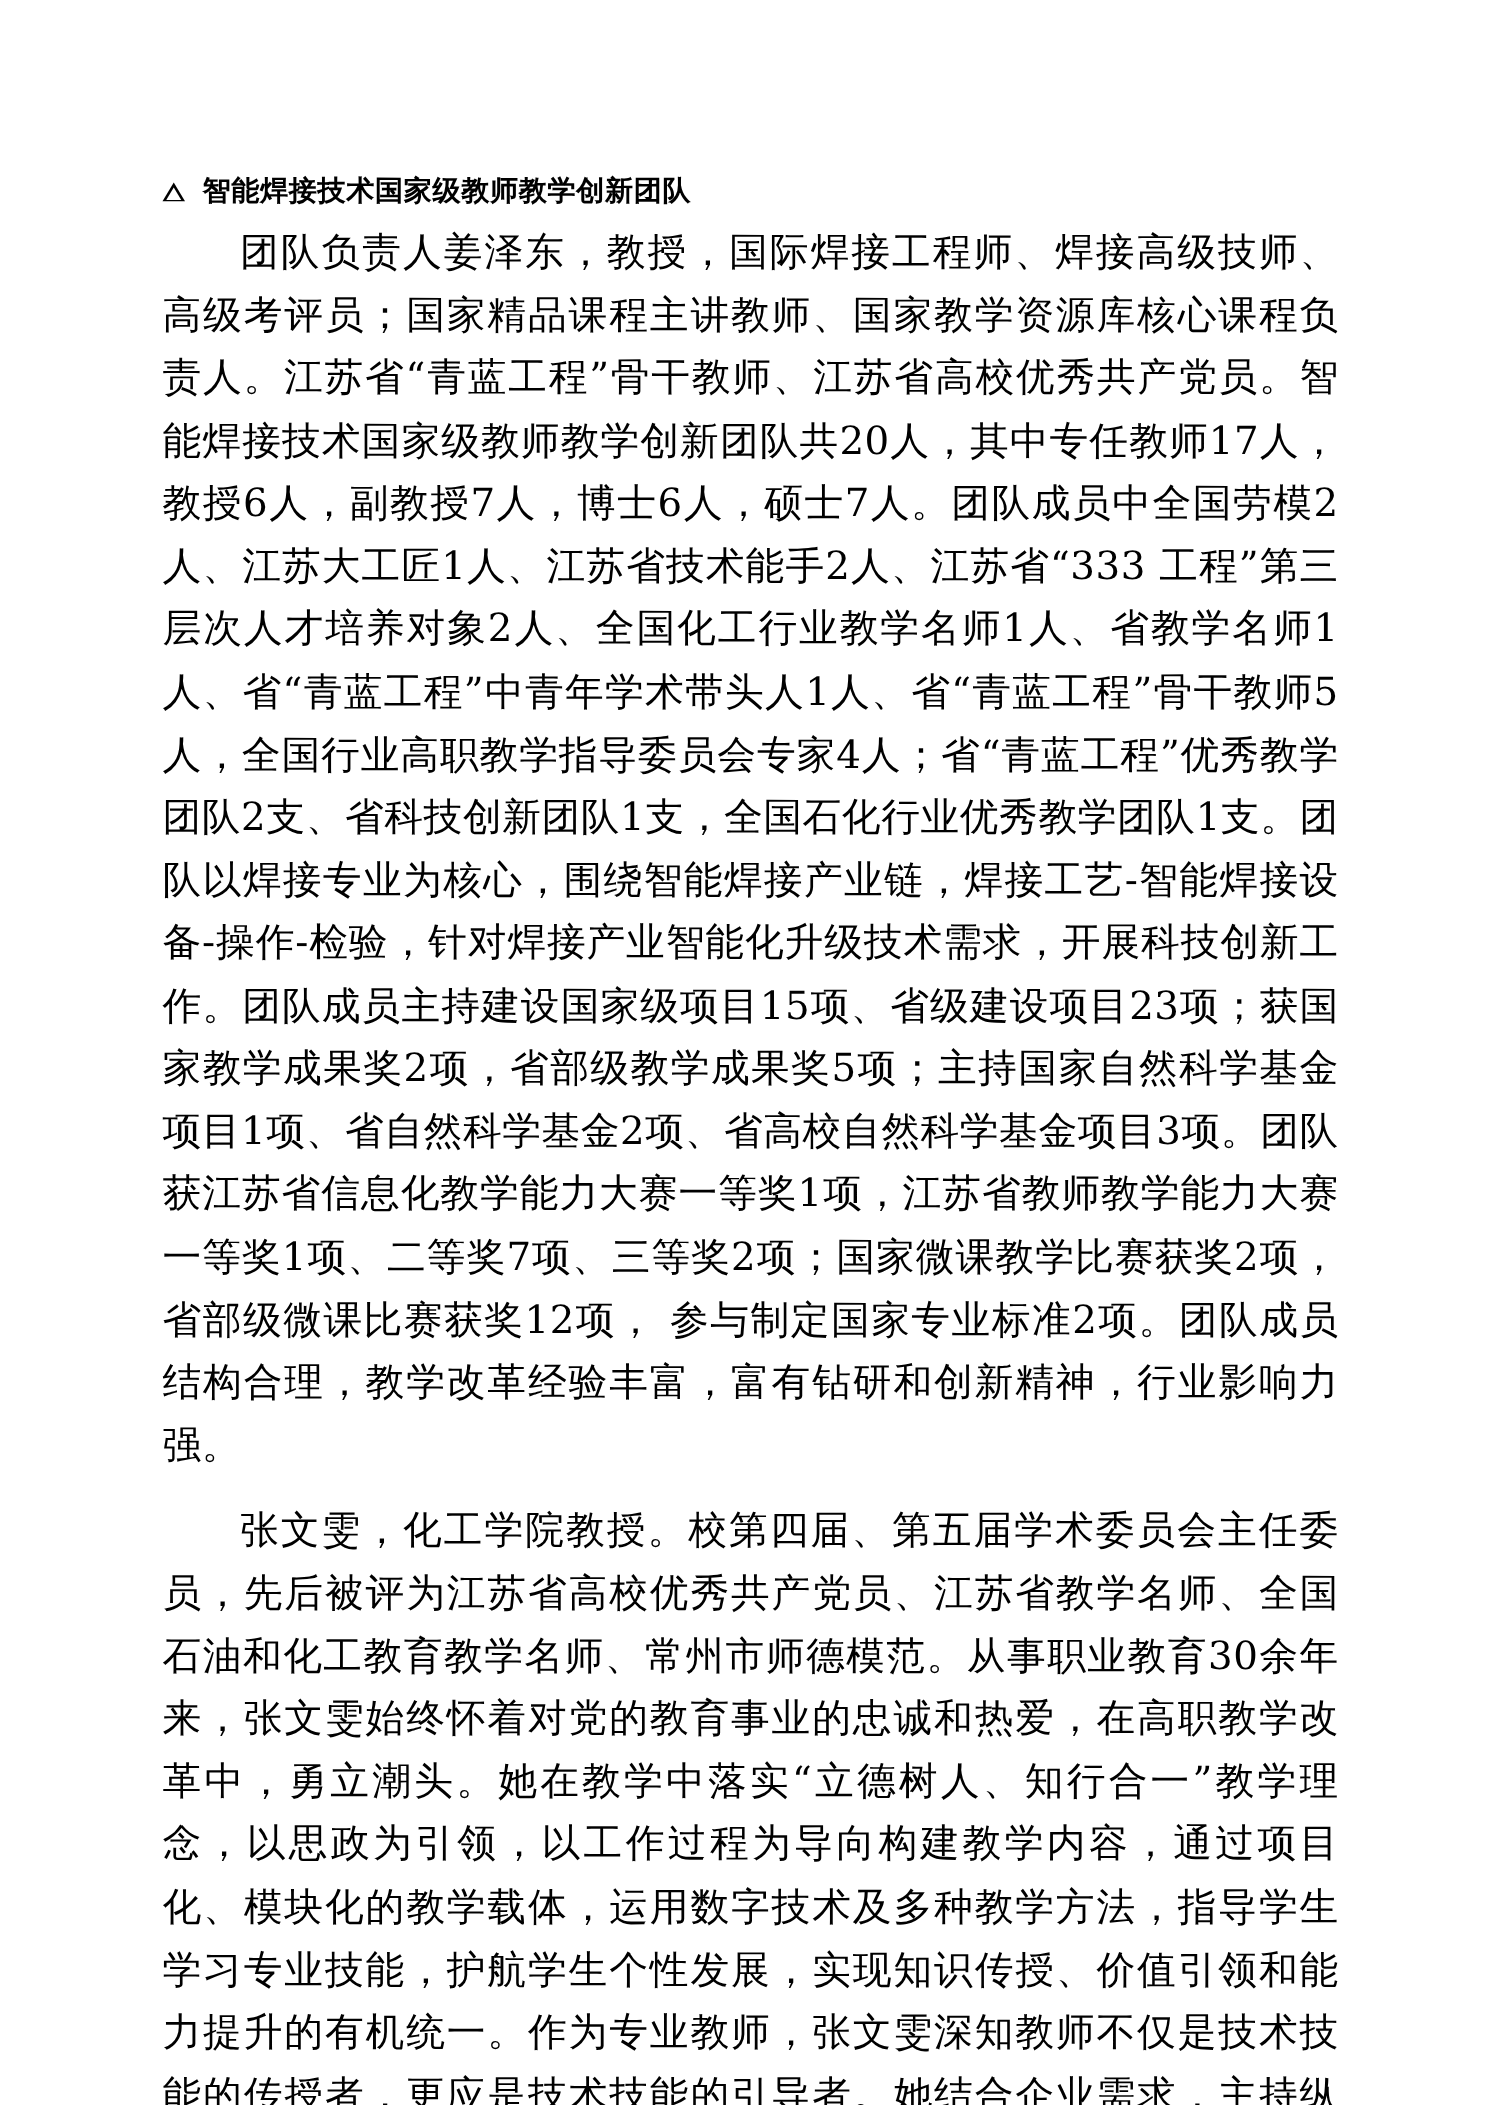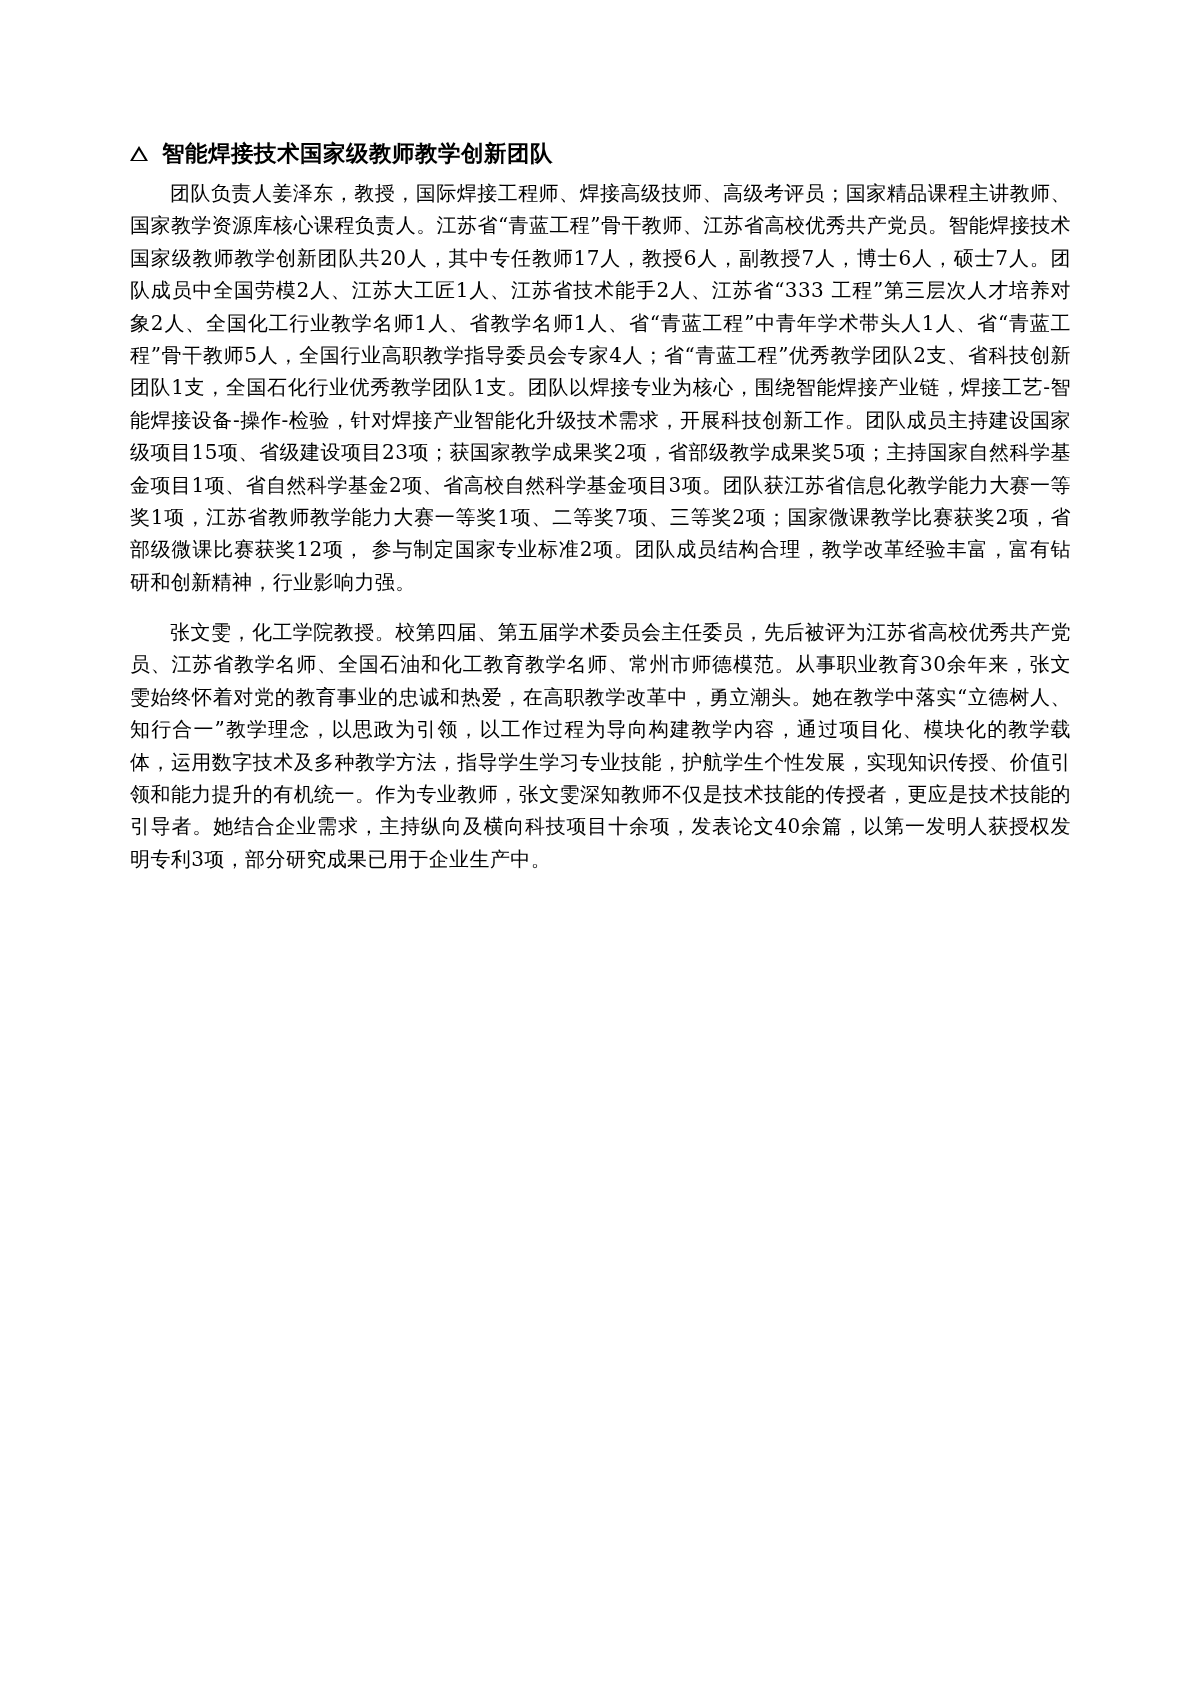--- a/index.html
+++ b/index.html
@@ -62,21 +62,21 @@
     width: 0;
     height: 0;
     border-left: 6.2px solid transparent;
     border-right: 6.2px solid transparent;
     border-bottom: 10.4px solid #ffffff;
   }
   .heading-text {
     line-height: 1.2;
   }
   .para {
-    font-size: 20px;
+    font-size: 31px;
     line-height: 1.62;
     text-align: justify;
     text-justify: inter-ideograph;
     text-indent: 2em;
     margin: 0 0 6px 0;
     letter-spacing: 0.4px;
   }
   .sec2 {
     margin-top: 18px;
   }

